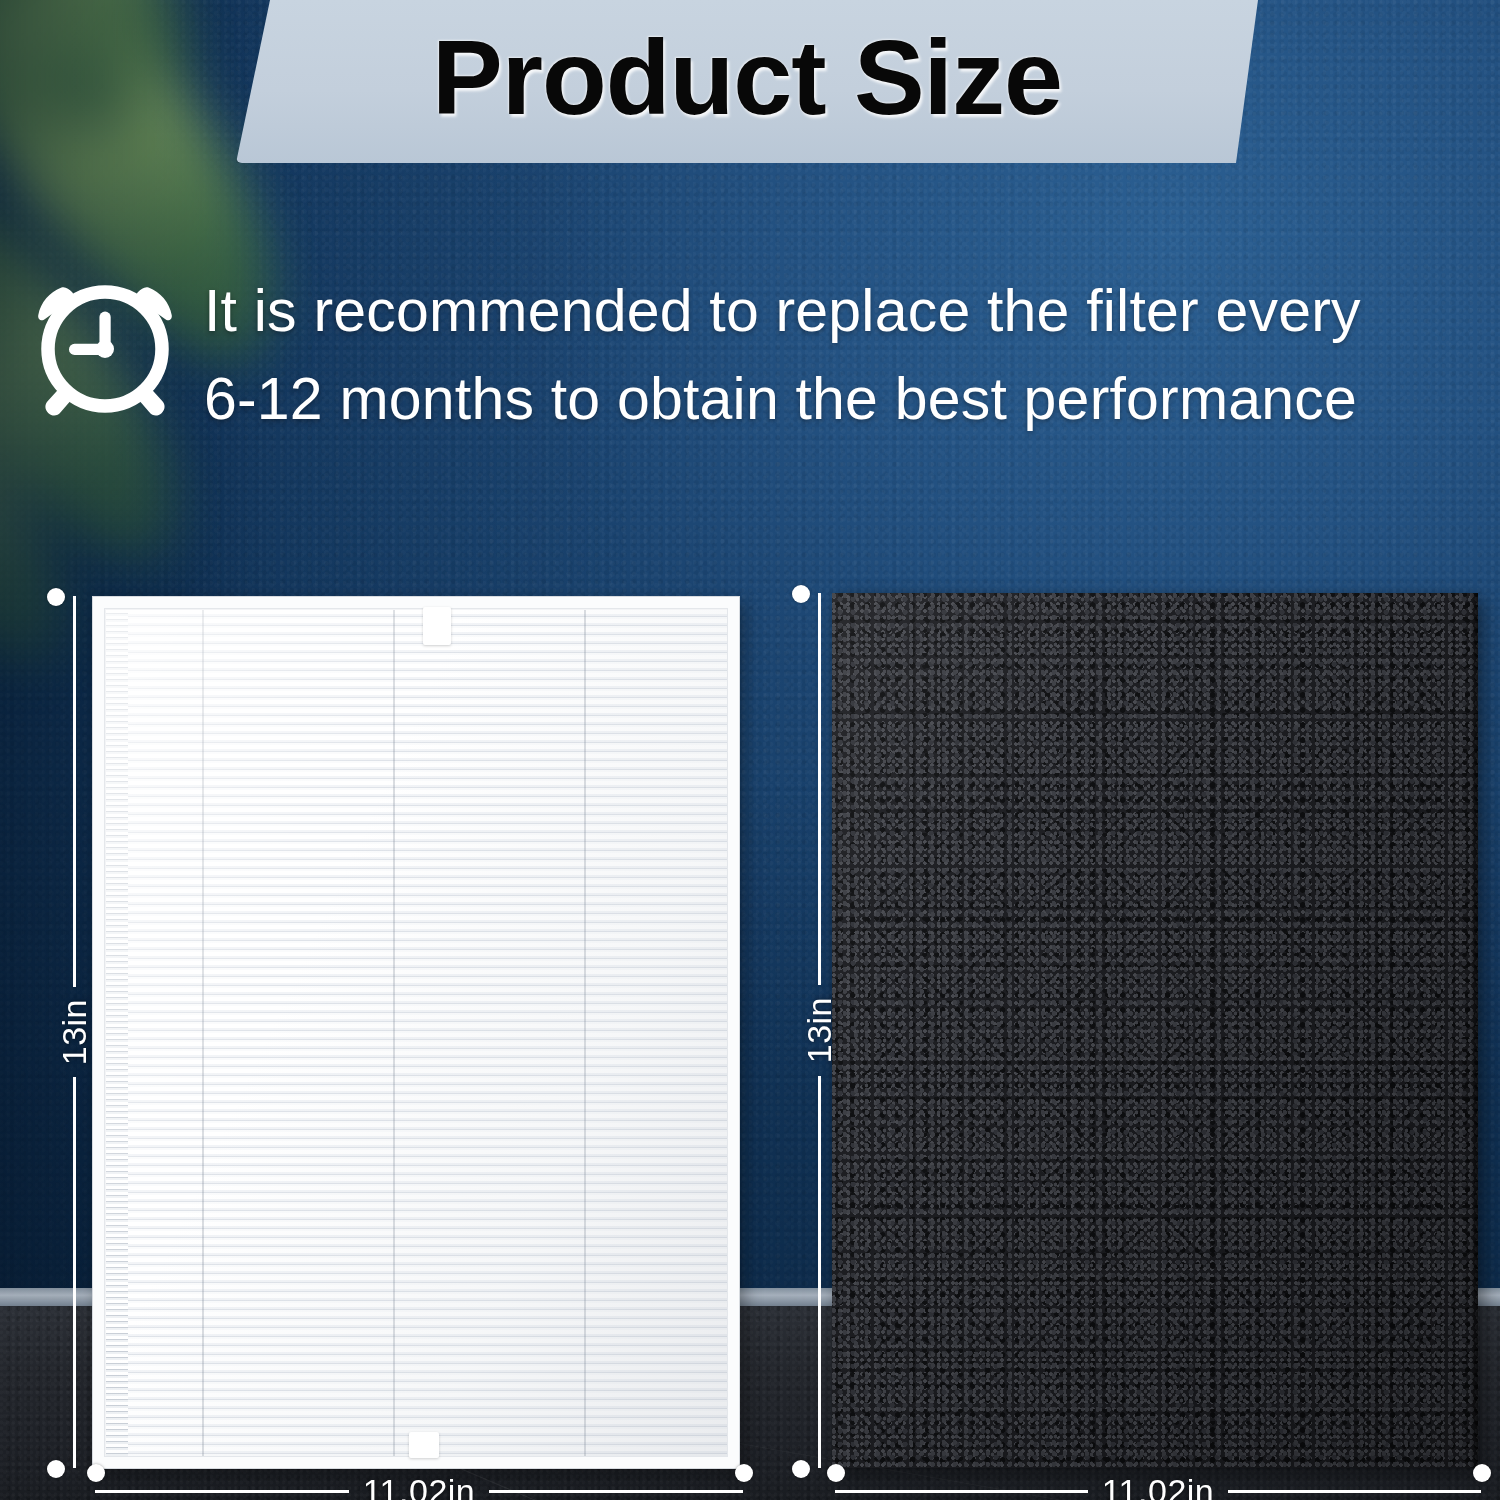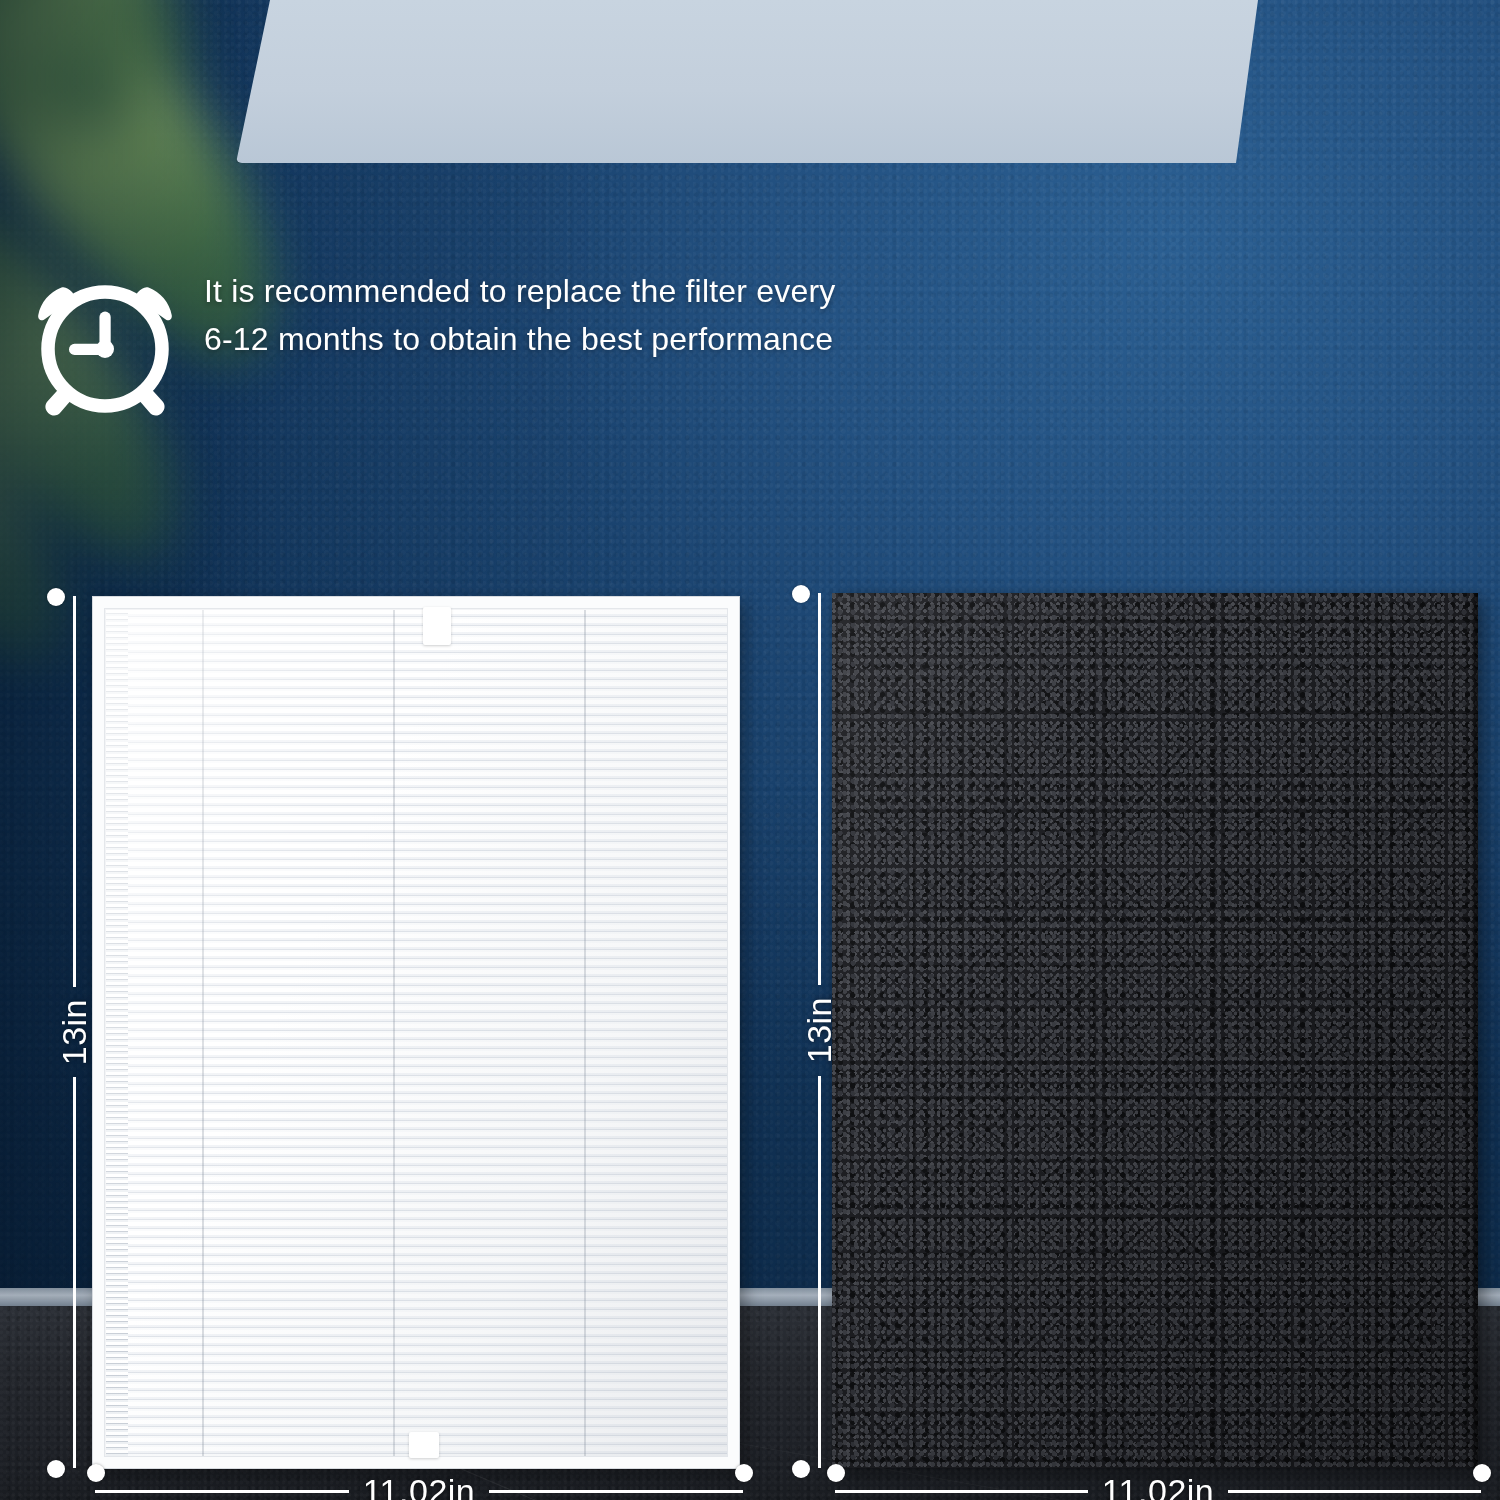--- a/index.html
+++ b/index.html
@@ -108,21 +108,21 @@
   }
 
   
   .note{
     position:absolute; left:30px; top:262px; width:1450px; height:180px;
     display:flex; align-items:flex-start; gap:24px;
   }
   .clock-icon{ width:150px; height:155px; flex:0 0 150px; margin-top:5px; }
   .note-text{
     color:#ffffff;
-    font-size:32px;
+    font-size:59px;
     line-height:1.49;
     letter-spacing:.2px;
     text-shadow:0 2px 5px rgba(0,0,0,.35);
     white-space:pre-line;
     padding-top:6px;
   }
 
   
   .hepa{
     position:absolute; left:92px; top:596px; width:648px; height:873px;
@@ -227,20 +227,21 @@
   </div>
   <div class="wall-vignette"></div>
   <div class="baseboard"></div>
   <div class="floor">
     <div class="floor-seam" style="left:220px; top:60px; width:420px; transform:rotate(23deg);"></div>
     <div class="floor-seam" style="left:1040px; top:30px; width:330px; transform:rotate(19deg);"></div>
     <div class="floor-seam" style="left:700px; top:130px; width:520px; transform:rotate(10deg); opacity:.5;"></div>
   </div>
 
   <div class="banner"></div>
+  <div class="banner-title">Product Size</div>
 
   <div class="note">
     <span class="clock-icon">
       <svg viewBox="0 0 100 100" width="150" height="155" aria-hidden="true">
 
         <path d="M21 12 C13 15 7 22 5.5 30.5 C5 33.5 8 35 10 33 L27.5 20.5 C29.6 19 29.5 16.5 28 15 C26 13 23.5 11.2 21 12 Z" fill="#ffffff"></path>
 
         <path d="M79 12 C87 15 93 22 94.5 30.5 C95 33.5 92 35 90 33 L72.5 20.5 C70.4 19 70.5 16.5 72 15 C74 13 76.5 11.2 79 12 Z" fill="#ffffff"></path>
 
         <path d="M22.5 76 L12 87.5 C9.5 90 9.8 93.5 12.3 95.8 C14.8 98 18.3 97.8 20.4 95.2 L30.5 83.5 Z" fill="#ffffff"></path>

